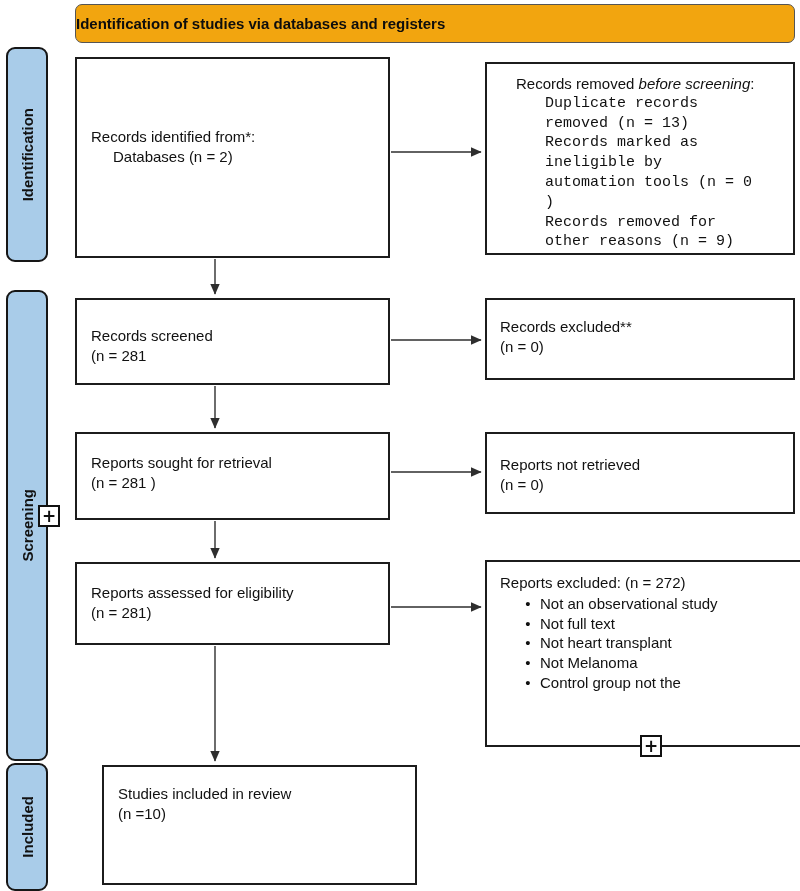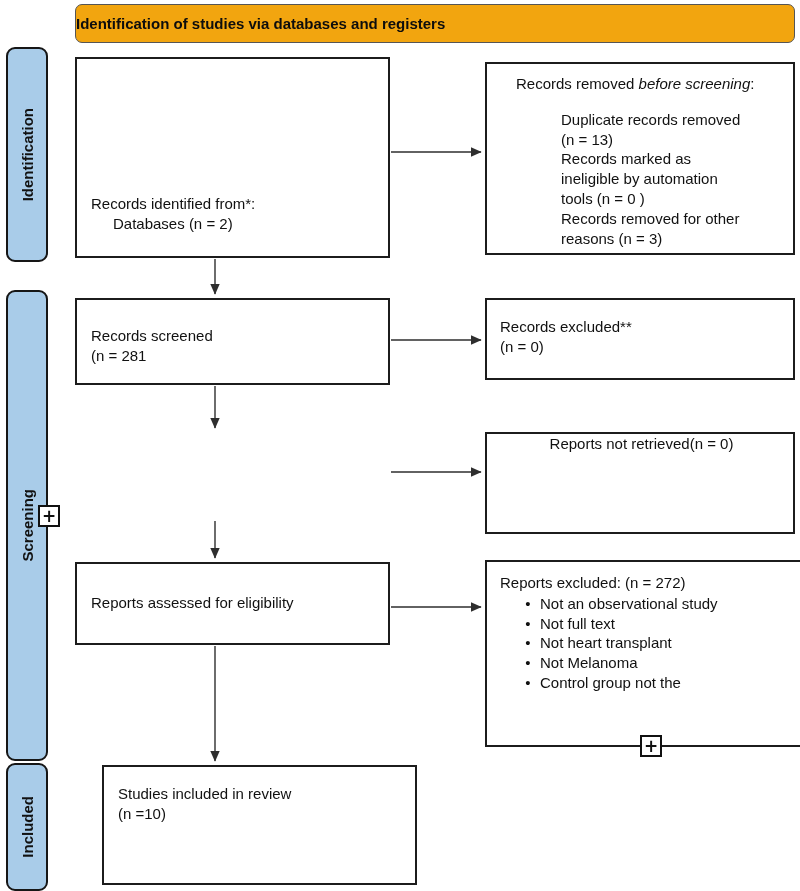--- a/index.html
+++ b/index.html
@@ -16,32 +16,32 @@
     display:flex;align-items:center;justify-content:center;}
   .side span{writing-mode:vertical-rl;transform:rotate(180deg);
     font-weight:bold;font-size:15px;white-space:nowrap;color:#111;}
   .side-identification{top:47px;height:211px;}
   .side-screening{top:290px;height:467px;}
   .side-included{top:763px;height:124px;}
 
   .box{position:absolute;background:#fff;border:2px solid #1c1c1c;
     font-size:15px;line-height:1.32;box-sizing:border-box;}
   .b1{left:75px;top:57px;width:315px;height:201px;display:flex;flex-direction:column;
-    justify-content:flex-end;padding:0 10px 22px 14px;}
+    justify-content:center;padding:0 10px 22px 14px;}
   .b2{left:485px;top:62px;width:310px;height:193px;padding:10px 18px 0 29px;}
   .b3{left:75px;top:298px;width:315px;height:87px;display:flex;flex-direction:column;justify-content:center;padding:12px 10px 4px 14px;}
   .b4{left:485px;top:298px;width:310px;height:82px;display:flex;flex-direction:column;justify-content:center;padding:0 24px 4px 13px;}
   .b5{left:75px;top:432px;width:315px;height:88px;display:flex;flex-direction:column;justify-content:center;padding:0 10px 6px 14px;}
-  .b6{left:485px;top:432px;width:310px;height:102px;display:flex;justify-content:center;padding:0 10px 6px 13px;}
+  .b6{left:485px;top:432px;width:310px;height:82px;display:flex;flex-direction:column;justify-content:center;padding:9px 10px 6px 13px;}
   .b7{left:75px;top:562px;width:315px;height:83px;display:flex;flex-direction:column;justify-content:center;padding:0 10px 2px 14px;}
   .b8{left:485px;top:560px;width:320px;height:187px;padding:11px 8px 0 13px;}
   .b9{left:75px;top:765px;width:315px;height:120px;padding:17px 10px 0 14px;margin-left:27px;}
 
   .indent{margin-left:22px;}
-  .sublist{margin:16px;padding-left:29px;}
+  .sublist{margin:0;padding-left:29px;font-family:Liberation Mono, monospace;}
   .sublist div{padding-right:14px;}
   .it{font-style:italic;}
 
   .bullets{margin-top:1px;}
   .brow{display:flex;}
   .blt{width:24px;flex:0 0 24px;text-align:center;margin-left:16px;}
   .btx{flex:1;padding-right:4px;}
 
   svg.arrows{position:absolute;left:0;top:0;pointer-events:none;}
 
@@ -74,36 +74,41 @@
   <div class="box b1">
     <div>Records identified from*:</div>
     <div class="indent">Databases (n = 2)</div>
   </div>
 
   <div class="box b3">
     <div>Records screened</div>
     <div>(n = 281</div>
   </div>
 
+  <div class="box b5">
+    <div>Reports sought for retrieval</div>
+    <div>(n = 281 )</div>
+  </div>
 
   <div class="box b7">
     <div>Reports assessed for eligibility</div>
+    <div>(n = 281)</div>
   </div>
 
   <div class="box b9">
     <div>Studies included in review</div>
     <div>(n =10)</div>
   </div>
 
   <div class="box b2">
     <div><span>Records removed </span><span class="it">before screening</span><span>:</span></div>
     <div class="sublist">
       <div>Duplicate records removed  (n = 13)</div>
       <div>Records marked as ineligible by automation tools (n = 0 )</div>
-      <div>Records removed for other reasons (n = 3)</div>
+      <div>Records removed for other reasons (n = 9)</div>
     </div>
   </div>
 
   <div class="box b4">
     <div>Records excluded**</div>
     <div>(n = 0)</div>
   </div>
 
   <div class="box b6">
     <div>Reports not retrieved</div>

